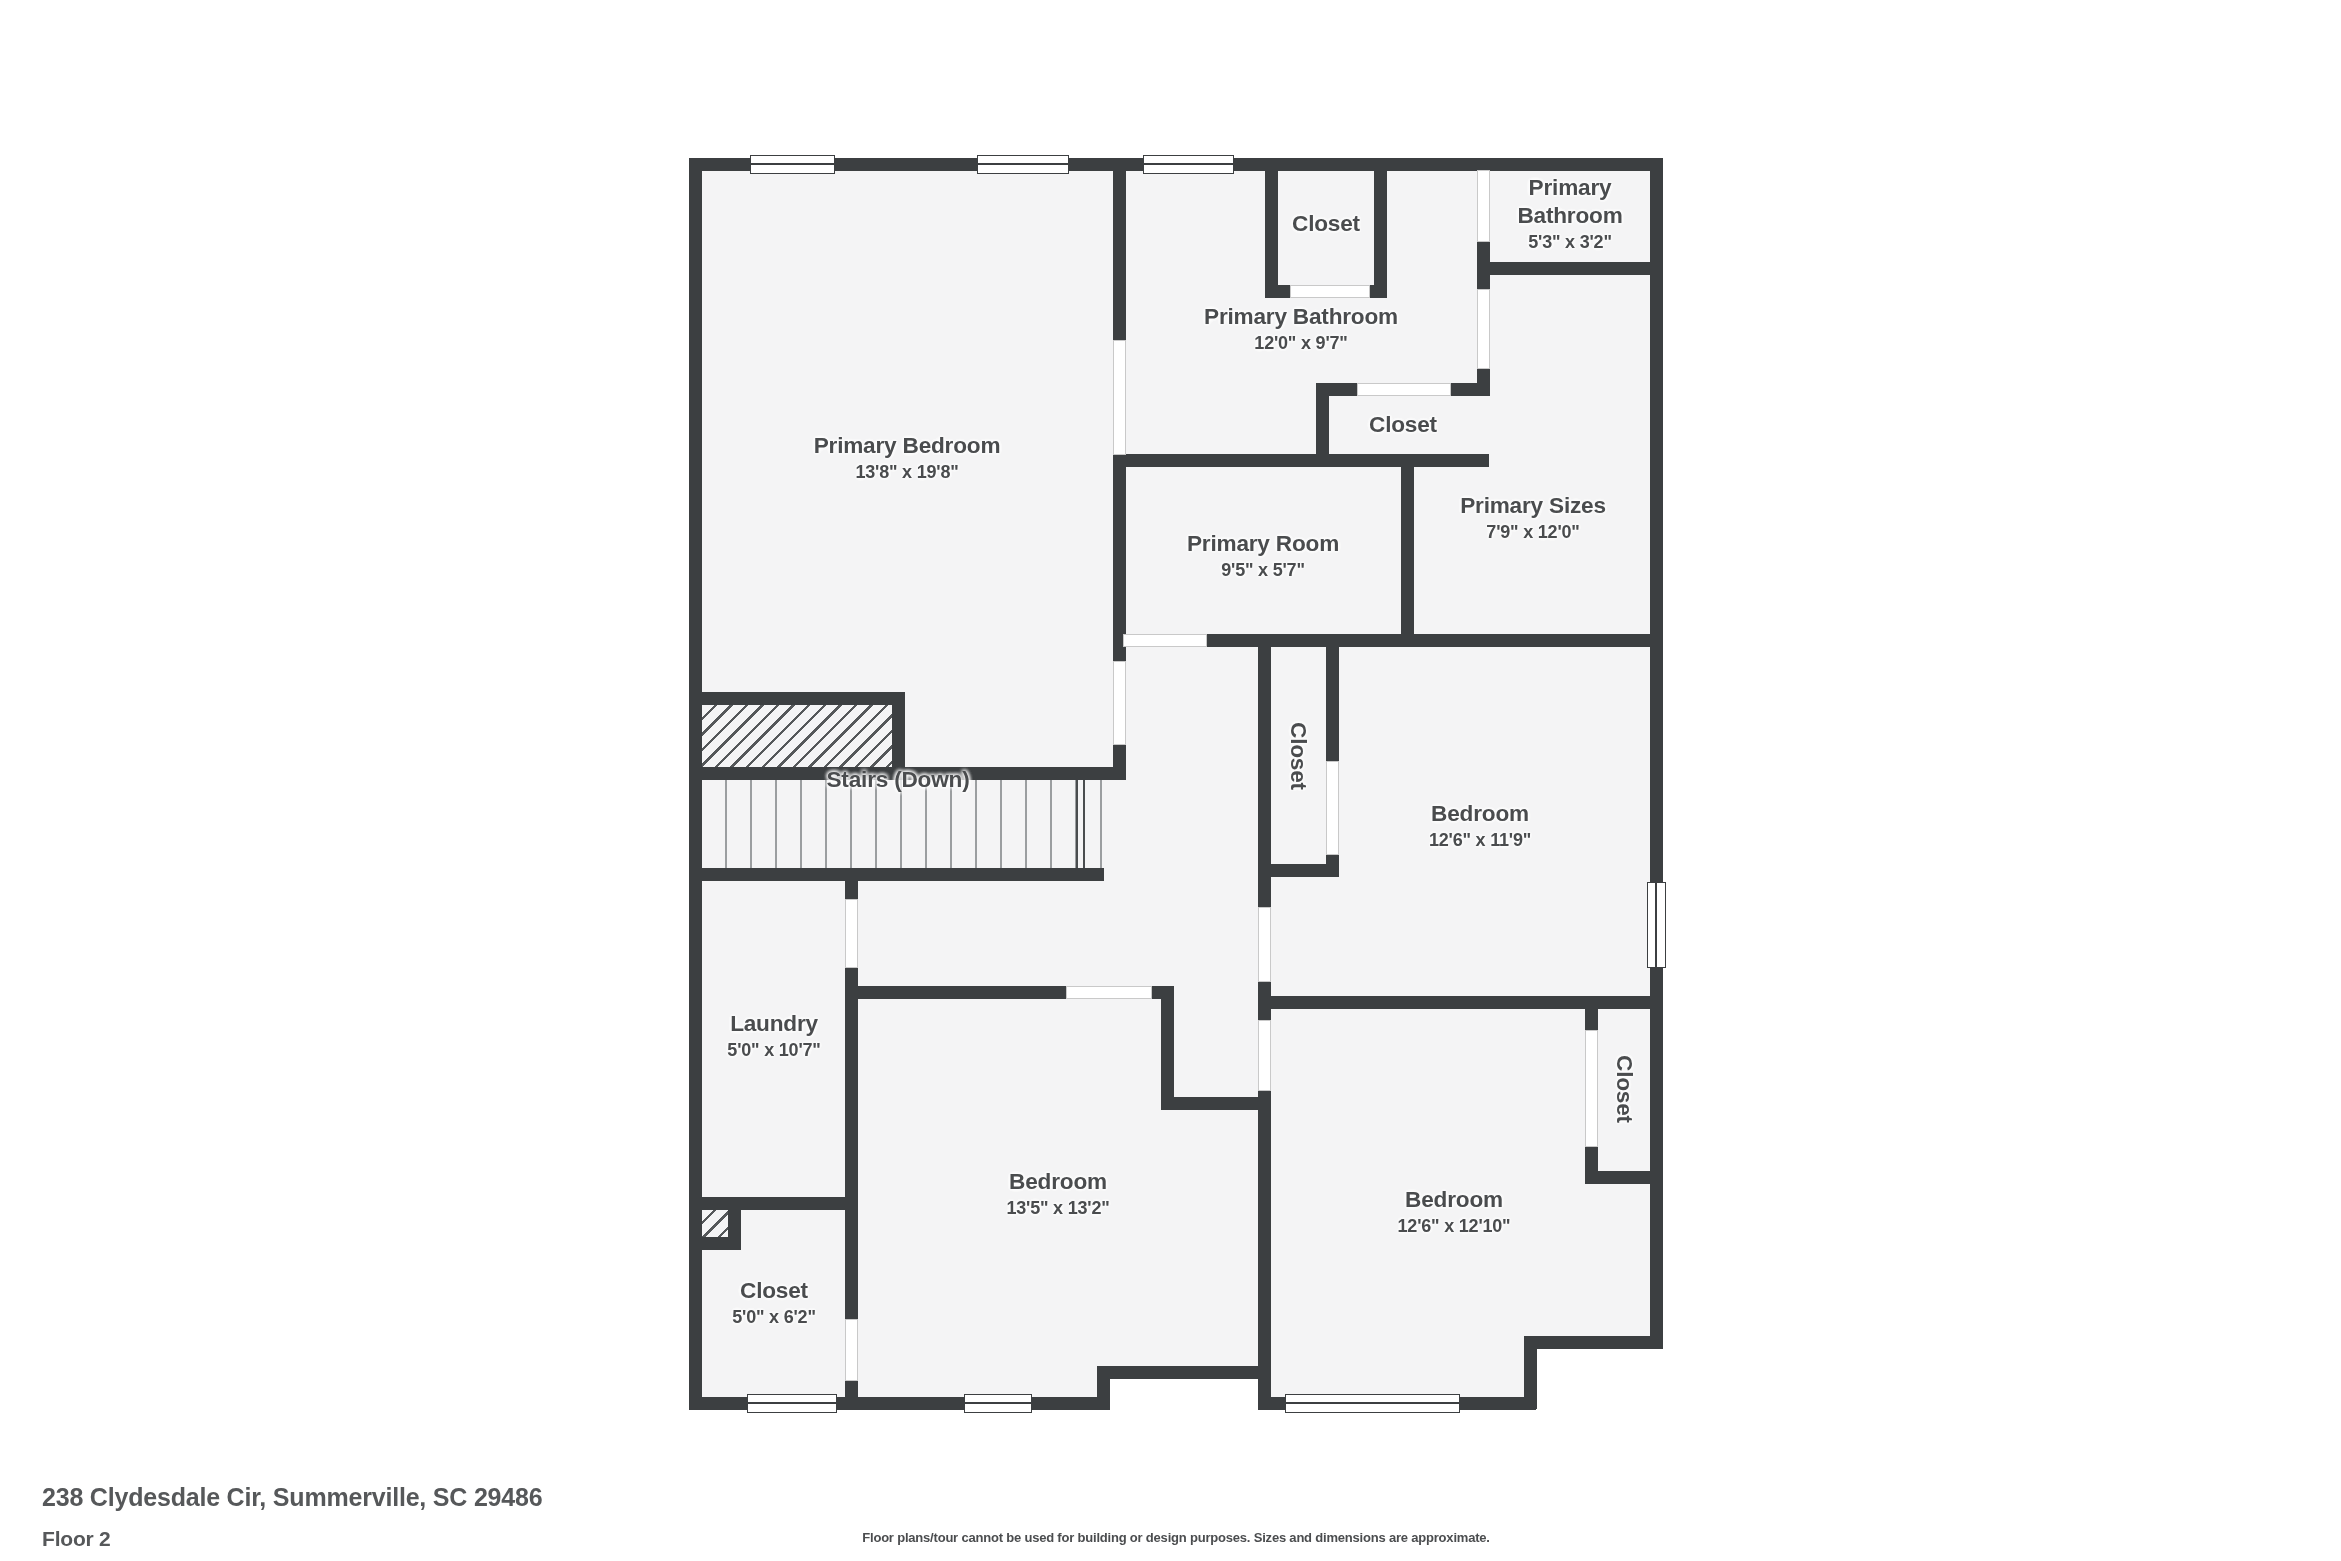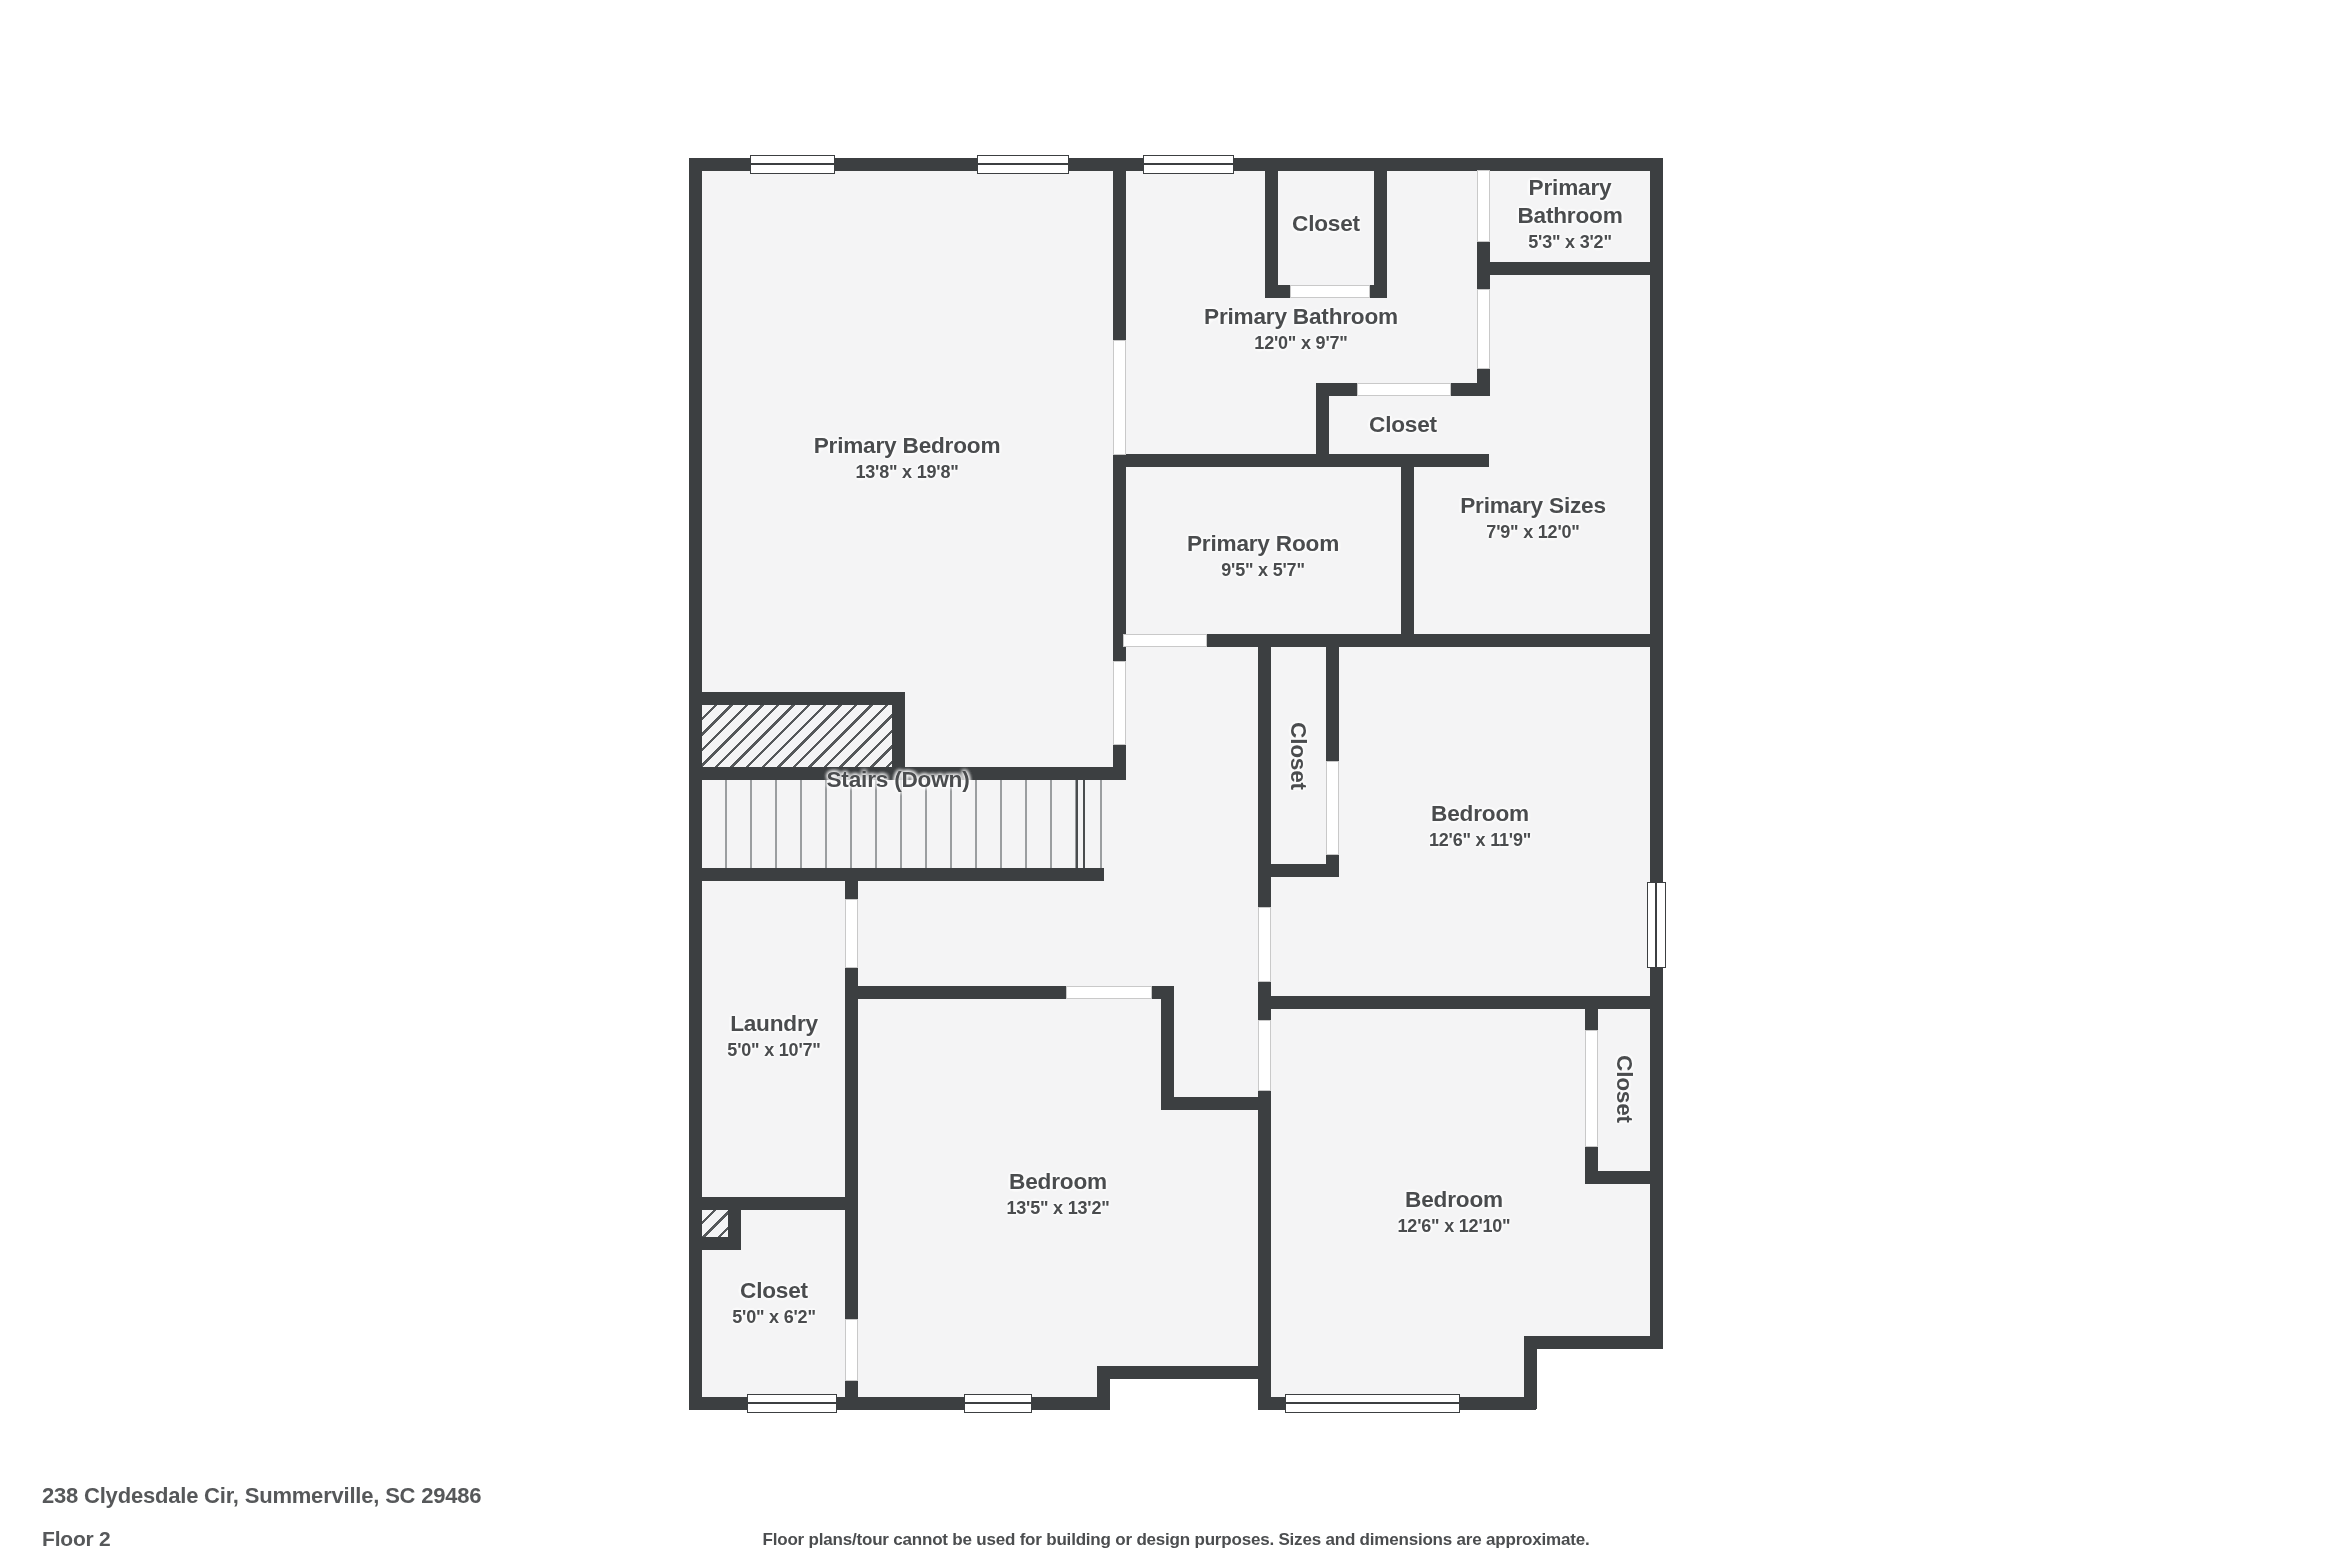--- a/index.html
+++ b/index.html
@@ -15,23 +15,23 @@
   .hatch{position:absolute;background:repeating-linear-gradient(135deg,rgba(0,0,0,0) 0 8.6px,#55585a 8.6px 11px);}
   .treads{position:absolute;background:repeating-linear-gradient(to right,rgba(0,0,0,0) 0 23.4px,#9b9ea0 23.4px 25px);}
   .tread-end{position:absolute;border-left:2.3px solid #4a4d4f;border-right:2.3px solid #4a4d4f;box-sizing:border-box;}
   .room-label{position:absolute;transform:translate(-50%,-50%);text-align:center;color:#4a4c4e;font-weight:bold;white-space:nowrap;
     text-shadow:0 0 4.7px #fff,0 0 4.7px #fff,0 0 4.7px #fff,0 0 4.7px #fff;}
   .room-label.rot{transform:translate(-50%,-50%) rotate(90deg);}
   .room-label .title{font-size:22.6px;line-height:28px;letter-spacing:-0.2px;}
   .room-label .dims{font-size:18px;line-height:25px;letter-spacing:-0.2px;}
   .room-label.wrap{white-space:normal;width:156px;}
   .footer-text{position:absolute;font-weight:bold;color:#56585a;}
-  .address{left:42px;top:1483px;font-size:22px;letter-spacing:-0.2px;}
+  .address{left:42px;top:1483px;font-size:25px;letter-spacing:-0.2px;}
   .floor-no{left:42px;top:1527px;font-size:21px;letter-spacing:-0.2px;}
-  .disclaimer{left:1176px;top:1530px;transform:translateX(-50%);font-size:17px;color:#4b4d4f;letter-spacing:-0.2px;}
+  .disclaimer{left:1176px;top:1530px;transform:translateX(-50%);font-size:13px;color:#4b4d4f;letter-spacing:-0.2px;}
 </style>
 </head>
 <body>
 
 <div id="plan">
 
   <div class="floor-base" style="left:689px;top:158px;width:973px;height:1252px;"></div>
   <div class="cutout" style="left:1109px;top:1379px;width:149px;height:31px;"></div>
   <div class="cutout" style="left:1536px;top:1349px;width:126px;height:61px;"></div>
 

